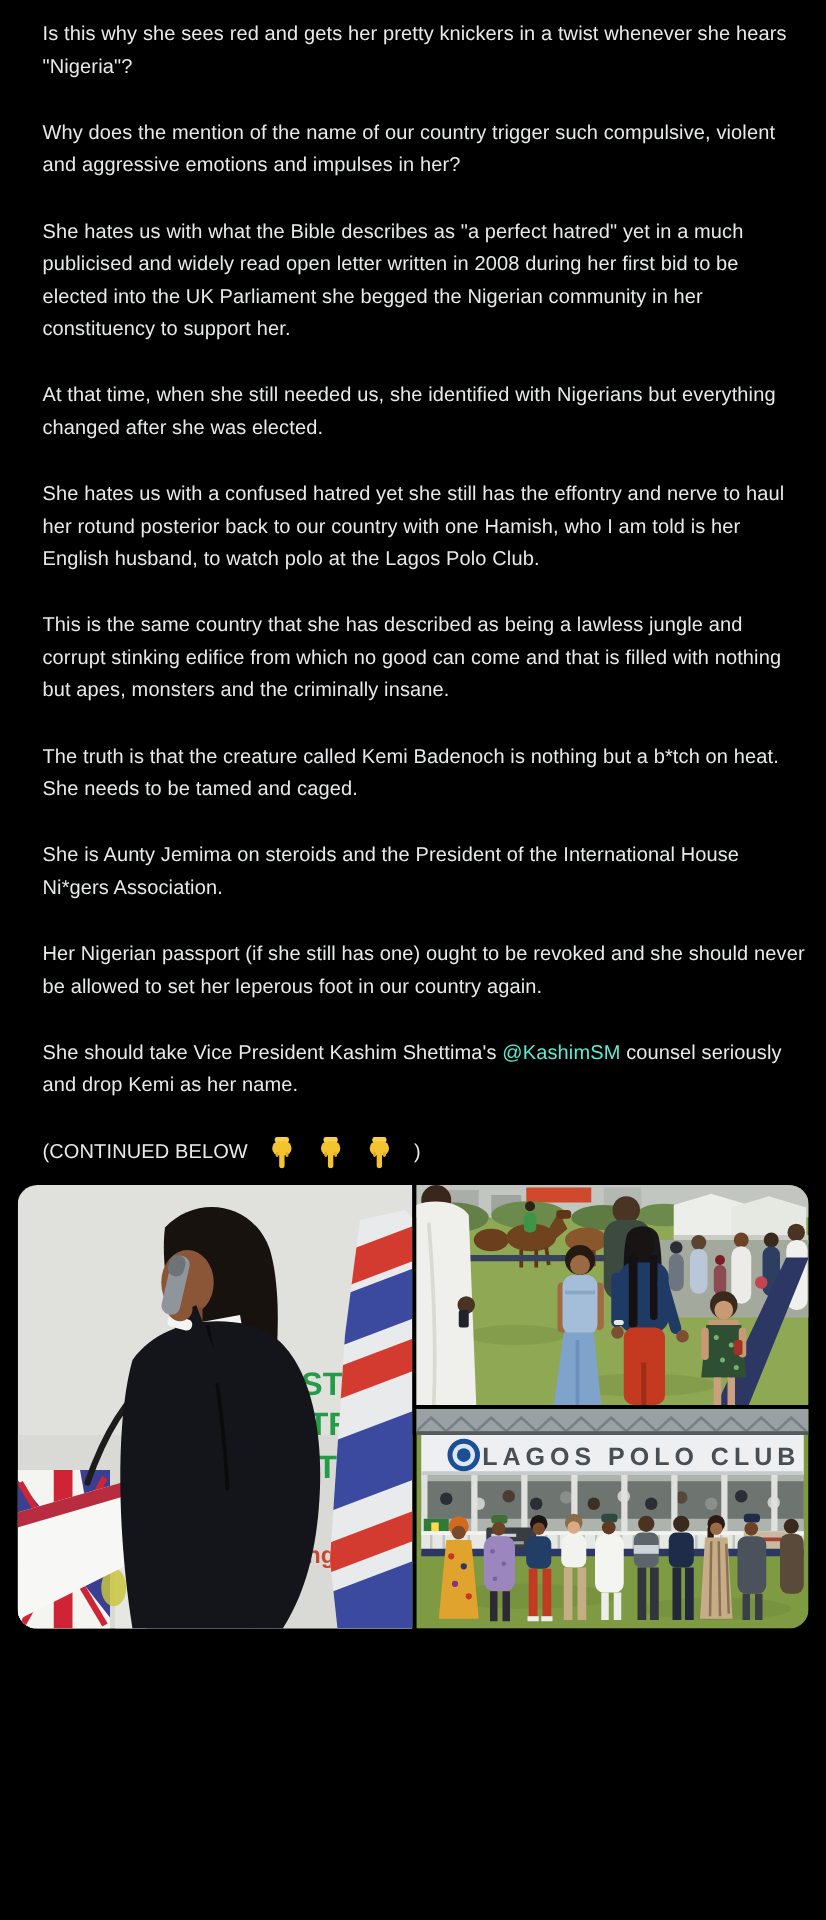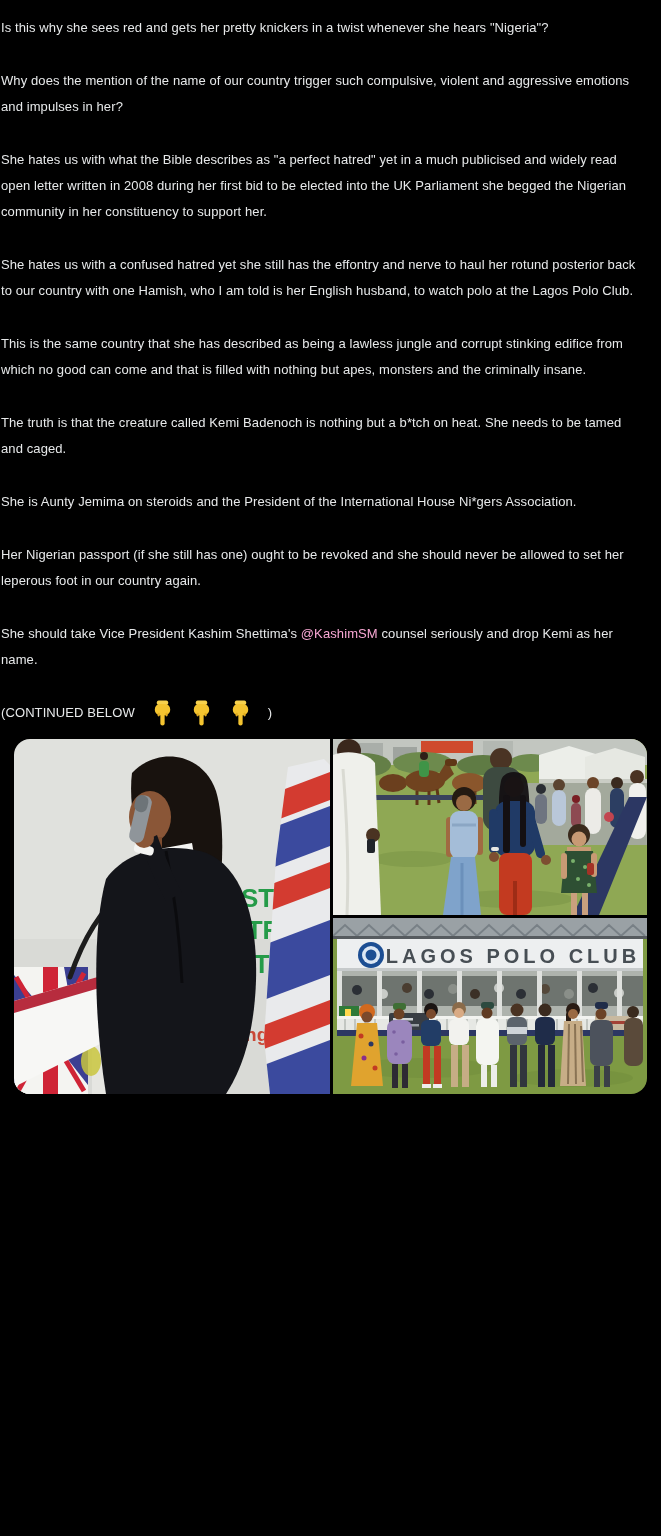--- a/index.html
+++ b/index.html
@@ -1,43 +1,44 @@
 <!DOCTYPE html>
 <html><head>
 <meta charset="utf-8">
 <style>
   html,body{margin:0;padding:0;background:#000;}
   body{
     width:661px;height:1536px;overflow:hidden;position:relative;
     font-family:"Liberation Sans",sans-serif;
     -webkit-font-smoothing:antialiased;
   }
-  .tweet-text{padding:15px 16px 0 1px;color:#e7e9ea;font-size:13px;line-height:26px;}
+  .tweet-text{padding:15px 16px 0 34px;color:#e7e9ea;font-size:16px;line-height:26px;}
   .tweet-text p{margin:0 0 27px 0;letter-spacing:.1px;}
-  .mention{color:#f9a8d4;text-decoration:none;cursor:pointer;}
+  .mention{color:#5eead4;text-decoration:none;cursor:pointer;}
   .continued{display:flex;align-items:center;gap:16px;margin:0 0 13px 0 !important;}
   .emoji{width:23px;height:26px;display:inline-block;flex:0 0 auto;}
   .media-grid{
     margin-left:14px;width:633px;height:355px;
     display:grid;grid-template-columns:316px 314px;grid-template-rows:176px 176px;gap:3px;
     border-radius:16px;overflow:hidden;background:#000;
   }
   .media{margin:0;overflow:hidden;position:relative;cursor:pointer;}
   .media-left{grid-row:1 / span 2;}
   .media svg{display:block;width:100%;height:100%;}
   svg text{font-family:"Liberation Sans",sans-serif;}
 </style>
 </head>
 <body>
 
 <div>
   <div class="tweet-text">
     <p>Is this why she sees red and gets her pretty knickers in a twist whenever she hears "Nigeria"?</p>
     <p>Why does the mention of the name of our country trigger such compulsive, violent and aggressive emotions and impulses in her?</p>
     <p>She hates us with what the Bible describes as "a perfect hatred" yet in a much publicised and widely read open letter written in 2008 during her first bid to be elected into the UK Parliament she begged the Nigerian community in her constituency to support her.</p>
+    <p>At that time, when she still needed us, she identified with Nigerians but everything changed after she was  elected.</p>
     <p>She hates us with a confused hatred yet she still has the effontry and nerve to haul her rotund posterior back to our country with one Hamish, who I am told is her English husband, to watch polo at the Lagos Polo Club.</p>
     <p>This is the same country that she has described as being a lawless jungle and corrupt stinking edifice from which no good can come and that is filled with nothing but apes, monsters and the criminally insane.</p>
     <p>The truth is that the creature called Kemi Badenoch is nothing but a b*tch on heat. She needs to be tamed and caged.</p>
     <p>She is Aunty Jemima on steroids and the President of the International House Ni*gers Association.</p>
     <p>Her Nigerian passport (if she still has one) ought to be revoked and she should never be allowed to set her leperous foot in our country again.</p>
     <p><span>She should take Vice President Kashim Shettima's </span><a class="mention">@KashimSM</a><span> counsel seriously and drop Kemi as her name.</span></p>
 
     <p class="continued">
       <span>(CONTINUED BELOW</span>
       <svg class="emoji" viewBox="0 0 20 23">

